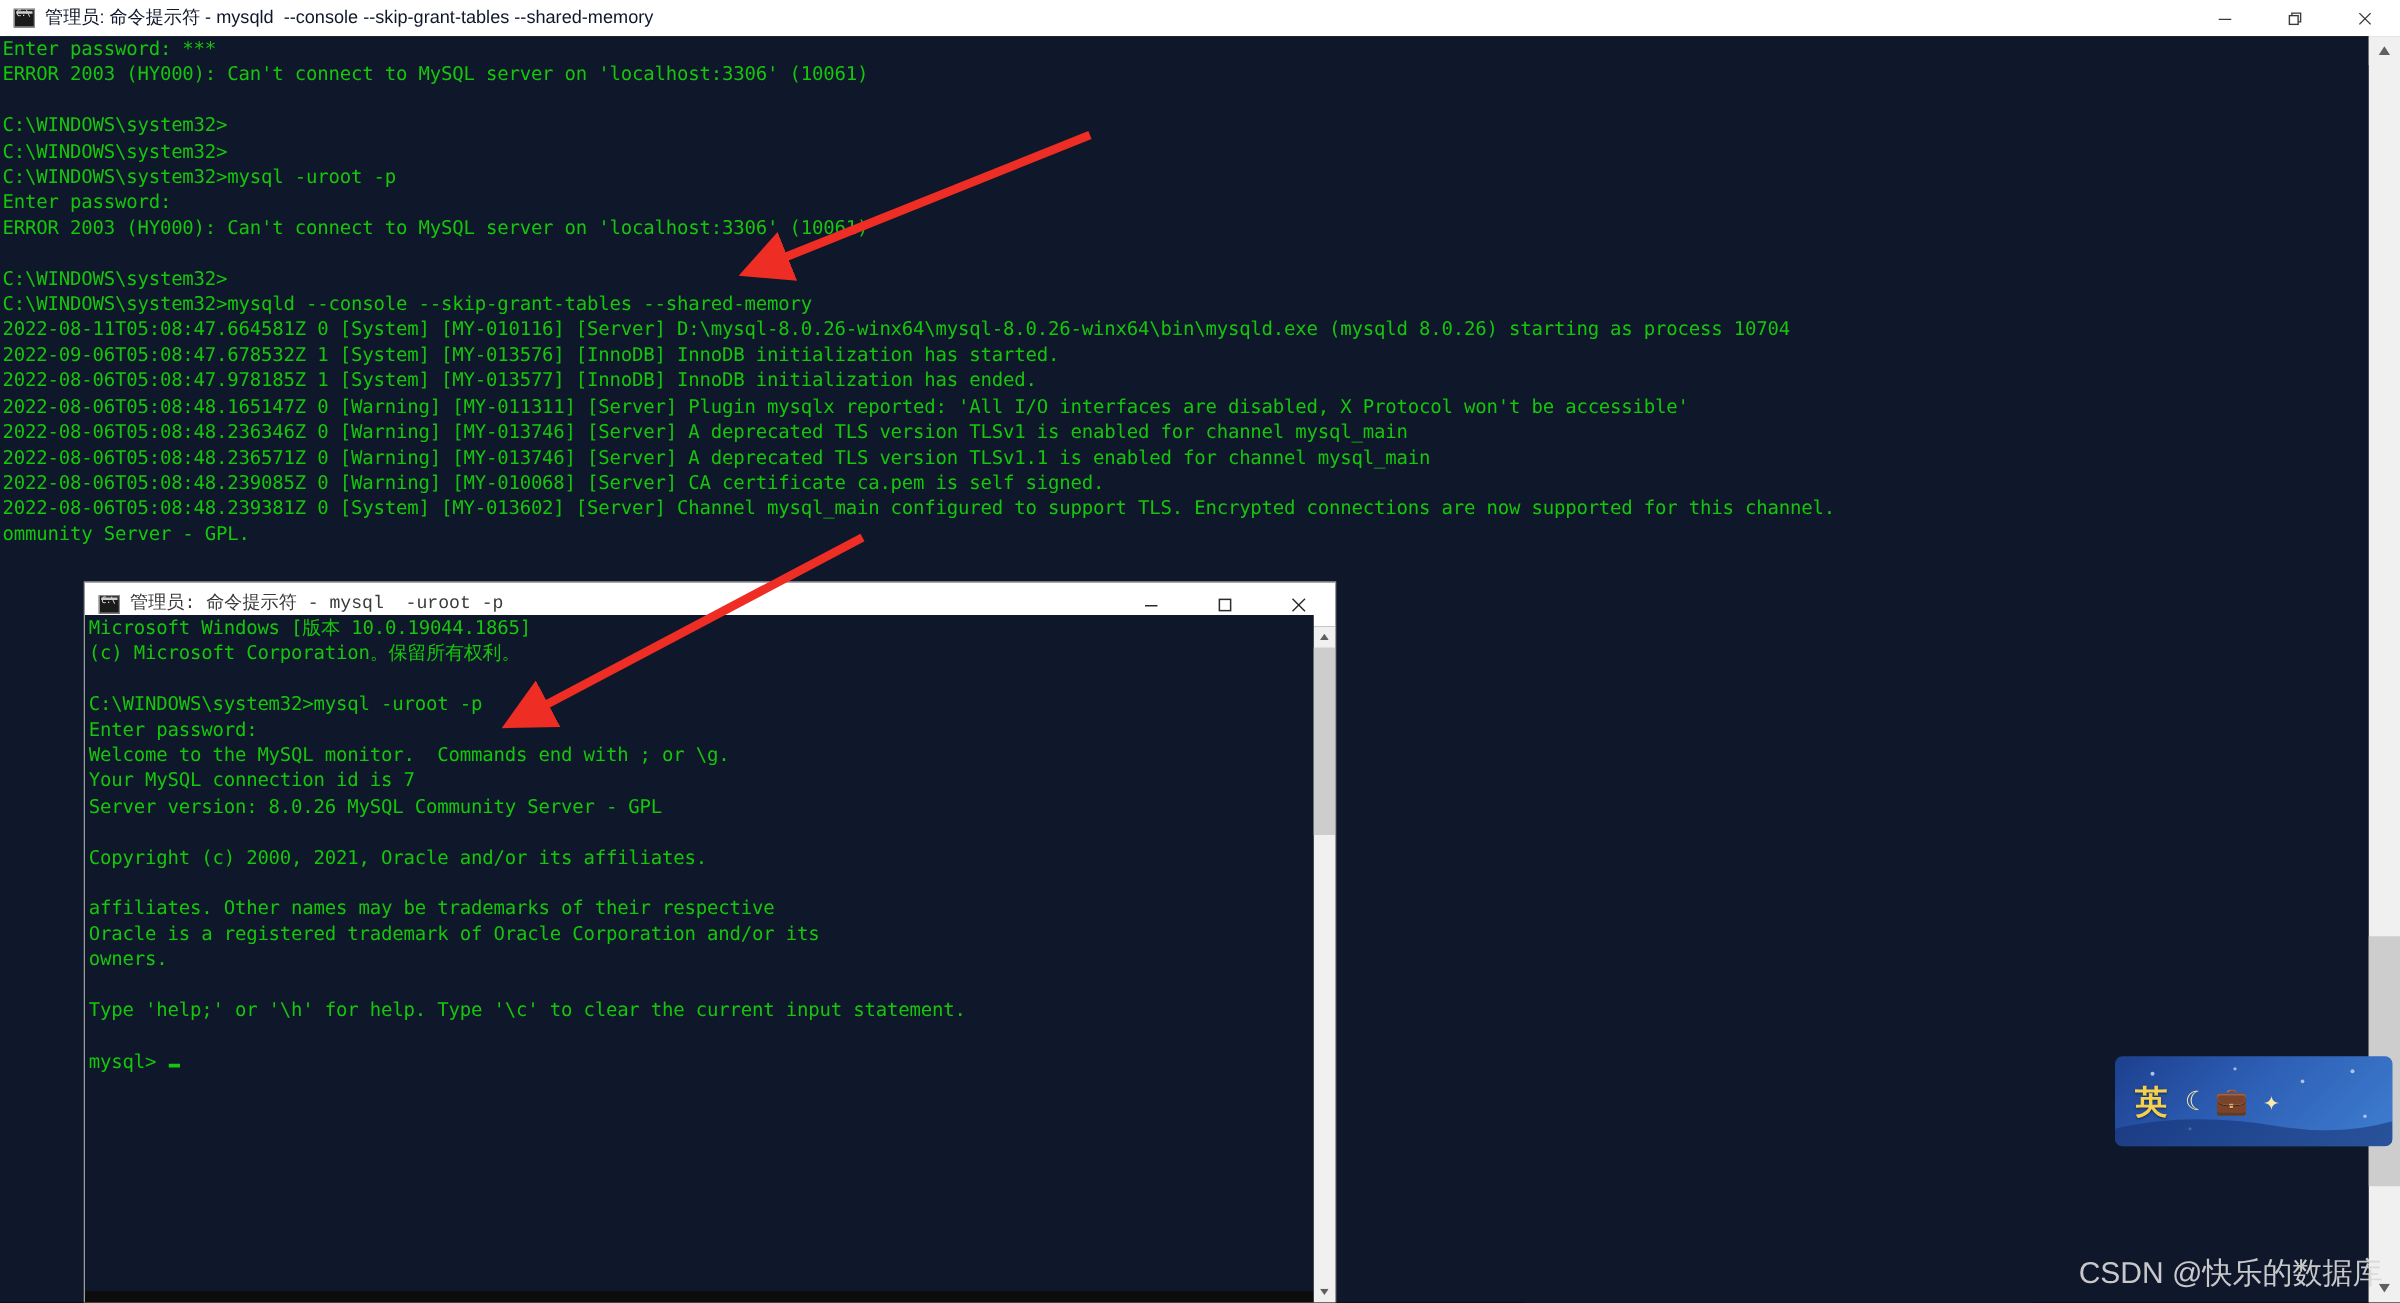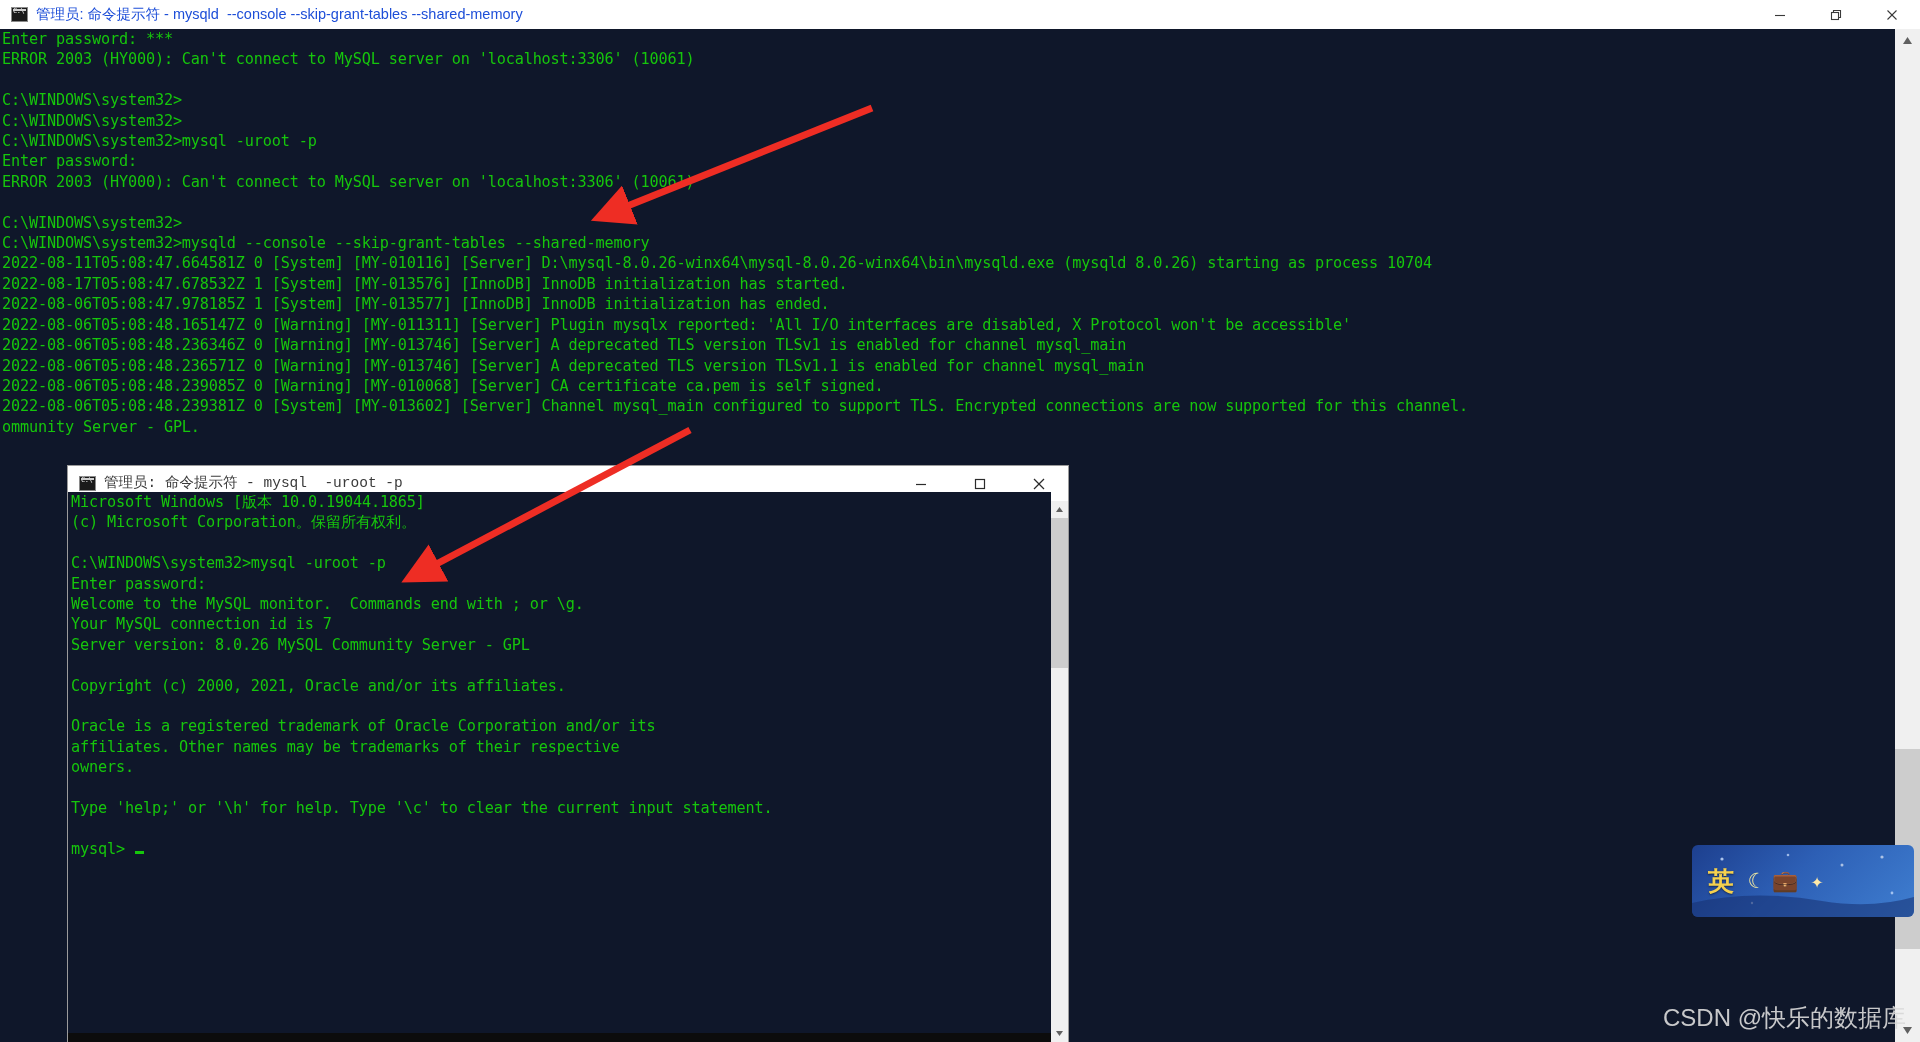--- a/index.html
+++ b/index.html
@@ -23,21 +23,21 @@
   .ico-cmd::before {
     content: "C:\\"; position: absolute; left: 1px; top: -1px;
     font-family: "DejaVu Sans Mono", monospace; font-size: 7px; color: #e8e8e8;
     letter-spacing: -0.5px;
   }
   .ico-cmd::after {
     content: ""; position: absolute; left: 1px; top: 1px; right: 1px; height: 2px;
     background: #cfcfcf;
   }
   .outer-title-text {
-    font-family: "Liberation Sans", sans-serif; font-size: 14.5px; color: #1d4ed8;
+    font-family: "Liberation Sans", sans-serif; font-size: 14.5px; color: #0f172a;
     white-space: pre; line-height: 29px;
   }
   .outer-ctrl-group { position: absolute; right: 0; top: 0; height: 29px; display: flex; }
   .outer-btn {
     width: 56px; height: 29px; display: flex; align-items: center; justify-content: center;
   }
   .outer-btn svg { display: block; }
 
   
   .outer-console {
@@ -172,21 +172,21 @@
       <div class="cline blank">&nbsp;</div>
       <div class="cline">C:\WINDOWS\system32&gt;</div>
       <div class="cline">C:\WINDOWS\system32&gt;</div>
       <div class="cline">C:\WINDOWS\system32&gt;mysql -uroot -p</div>
       <div class="cline">Enter password:</div>
       <div class="cline">ERROR 2003 (HY000): Can't connect to MySQL server on 'localhost:3306' (10061)</div>
       <div class="cline blank">&nbsp;</div>
       <div class="cline">C:\WINDOWS\system32&gt;</div>
       <div class="cline">C:\WINDOWS\system32&gt;mysqld --console --skip-grant-tables --shared-memory</div>
       <div class="cline">2022-08-11T05:08:47.664581Z 0 [System] [MY-010116] [Server] D:\mysql-8.0.26-winx64\mysql-8.0.26-winx64\bin\mysqld.exe (mysqld 8.0.26) starting as process 10704</div>
-      <div class="cline">2022-08-17T05:08:47.678532Z 1 [System] [MY-013576] [InnoDB] InnoDB initialization has started.</div>
+      <div class="cline">2022-09-06T05:08:47.678532Z 1 [System] [MY-013576] [InnoDB] InnoDB initialization has started.</div>
       <div class="cline">2022-08-06T05:08:47.978185Z 1 [System] [MY-013577] [InnoDB] InnoDB initialization has ended.</div>
       <div class="cline">2022-08-06T05:08:48.165147Z 0 [Warning] [MY-011311] [Server] Plugin mysqlx reported: 'All I/O interfaces are disabled, X Protocol won't be accessible'</div>
       <div class="cline">2022-08-06T05:08:48.236346Z 0 [Warning] [MY-013746] [Server] A deprecated TLS version TLSv1 is enabled for channel mysql_main</div>
       <div class="cline">2022-08-06T05:08:48.236571Z 0 [Warning] [MY-013746] [Server] A deprecated TLS version TLSv1.1 is enabled for channel mysql_main</div>
       <div class="cline">2022-08-06T05:08:48.239085Z 0 [Warning] [MY-010068] [Server] CA certificate ca.pem is self signed.</div>
       <div class="cline">2022-08-06T05:08:48.239381Z 0 [System] [MY-013602] [Server] Channel mysql_main configured to support TLS. Encrypted connections are now supported for this channel.</div>
       <div class="cline">ommunity Server - GPL.</div>
     </div>
 
   <div class="outer-scrollbar">
@@ -231,22 +231,22 @@
         <div class="icline">(c) Microsoft Corporation。保留所有权利。</div>
         <div class="icline blank">&nbsp;</div>
         <div class="icline">C:\WINDOWS\system32&gt;mysql -uroot -p</div>
         <div class="icline">Enter password:</div>
         <div class="icline">Welcome to the MySQL monitor.  Commands end with ; or \g.</div>
         <div class="icline">Your MySQL connection id is 7</div>
         <div class="icline">Server version: 8.0.26 MySQL Community Server - GPL</div>
         <div class="icline blank">&nbsp;</div>
         <div class="icline">Copyright (c) 2000, 2021, Oracle and/or its affiliates.</div>
         <div class="icline blank">&nbsp;</div>
+        <div class="icline">affiliates. Other names may be trademarks of their respective</div>
         <div class="icline">Oracle is a registered trademark of Oracle Corporation and/or its</div>
-        <div class="icline">affiliates. Other names may be trademarks of their respective</div>
         <div class="icline">owners.</div>
         <div class="icline blank">&nbsp;</div>
         <div class="icline">Type 'help;' or '\h' for help. Type '\c' to clear the current input statement.</div>
         <div class="icline blank">&nbsp;</div>
         <div class="icline"><span>mysql&gt;</span><span class="cursor-block"></span></div>
       </div>
     <div class="inner-scrollbar">
       <div class="isb-arrow up">
         <svg width="7" height="5" viewBox="0 0 7 5">
             <polygon points="3.5,0 7,5 0,5" fill="#606060"></polygon>

